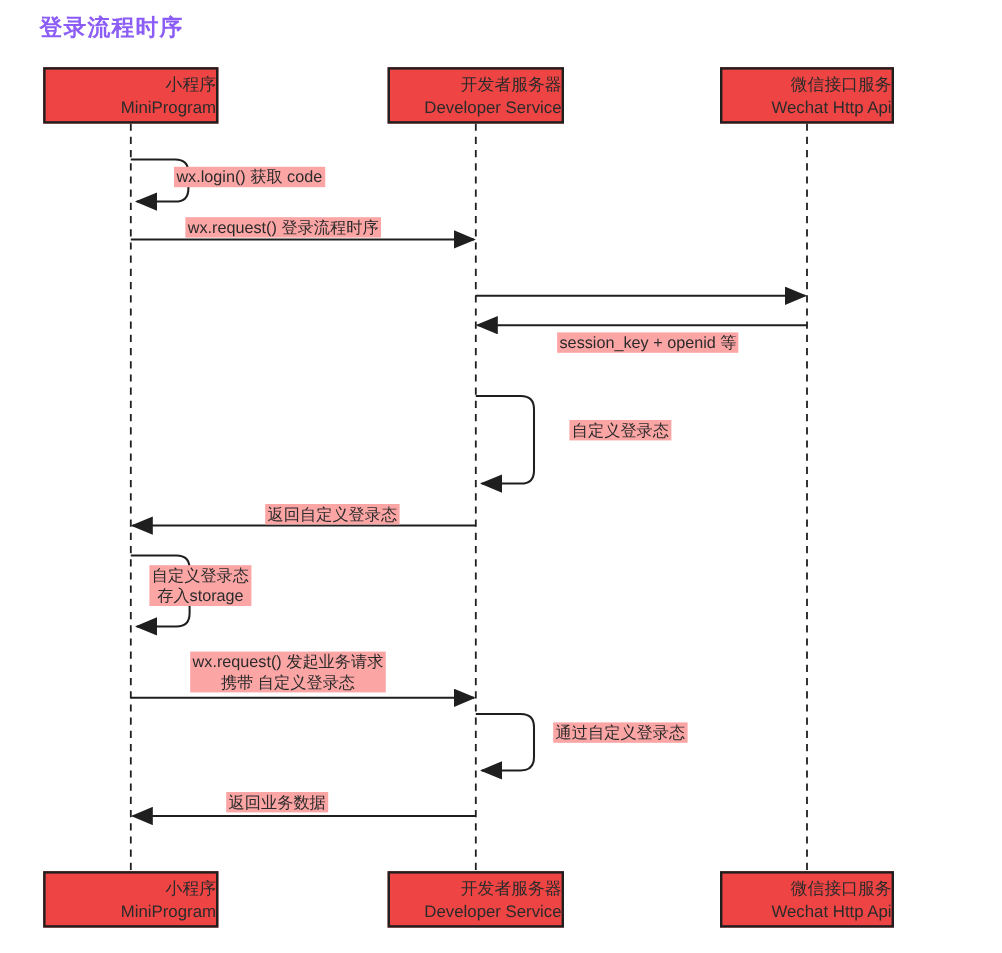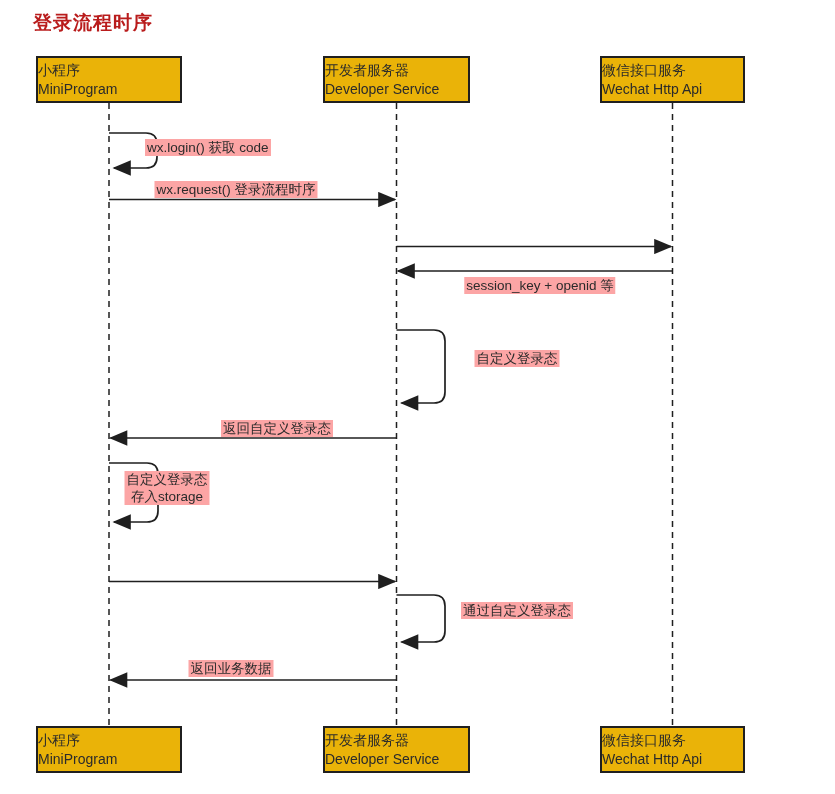--- a/index.html
+++ b/index.html
@@ -16,31 +16,31 @@
     color: #262626;
     overflow: hidden;
   }
   .diagram-title {
     position: absolute;
     left: 33px;
     top: 10px;
     font-size: 19px;
     font-weight: 600;
     letter-spacing: 1px;
-    color: #b91c1c;
+    color: #8b5cf6;
   }
   .actor-box {
     position: absolute;
     box-sizing: border-box;
     border: 2px solid #1f1f1f;
-    background: #eab308;
+    background: #ef4444;
     height: 47px;
     display: flex;
     flex-direction: column;
-    align-items: flex-start;
+    align-items: flex-end;
     justify-content: center;
     text-align: center;
     font-size: 14px;
     line-height: 1.35;
     color: #2b2b2b;
     z-index: 3;
   }
   .svg-layer {
     position: absolute;
     left: 0;
@@ -139,20 +139,24 @@
 
   <div class="msg-label centered" style="left:240px; top:420px;margin-left:37px;">
     <div>返回自定义登录态</div>
   </div>
 
   <div class="msg-label centered" style="left:167px; top:471px;">
     <div>自定义登录态</div>
     <div>存入storage</div>
   </div>
 
+  <div class="msg-label centered" style="left:240px; top:543px;">
+    <div>wx.request() 发起业务请求</div>
+    <div>携带 自定义登录态</div>
+  </div>
 
   <div class="msg-label centered" style="left:517px; top:602px;">
     <div>通过自定义登录态</div>
   </div>
 
   <div class="msg-label centered" style="left:231px; top:660px;">
     <div>返回业务数据</div>
   </div>
 
 </div>

